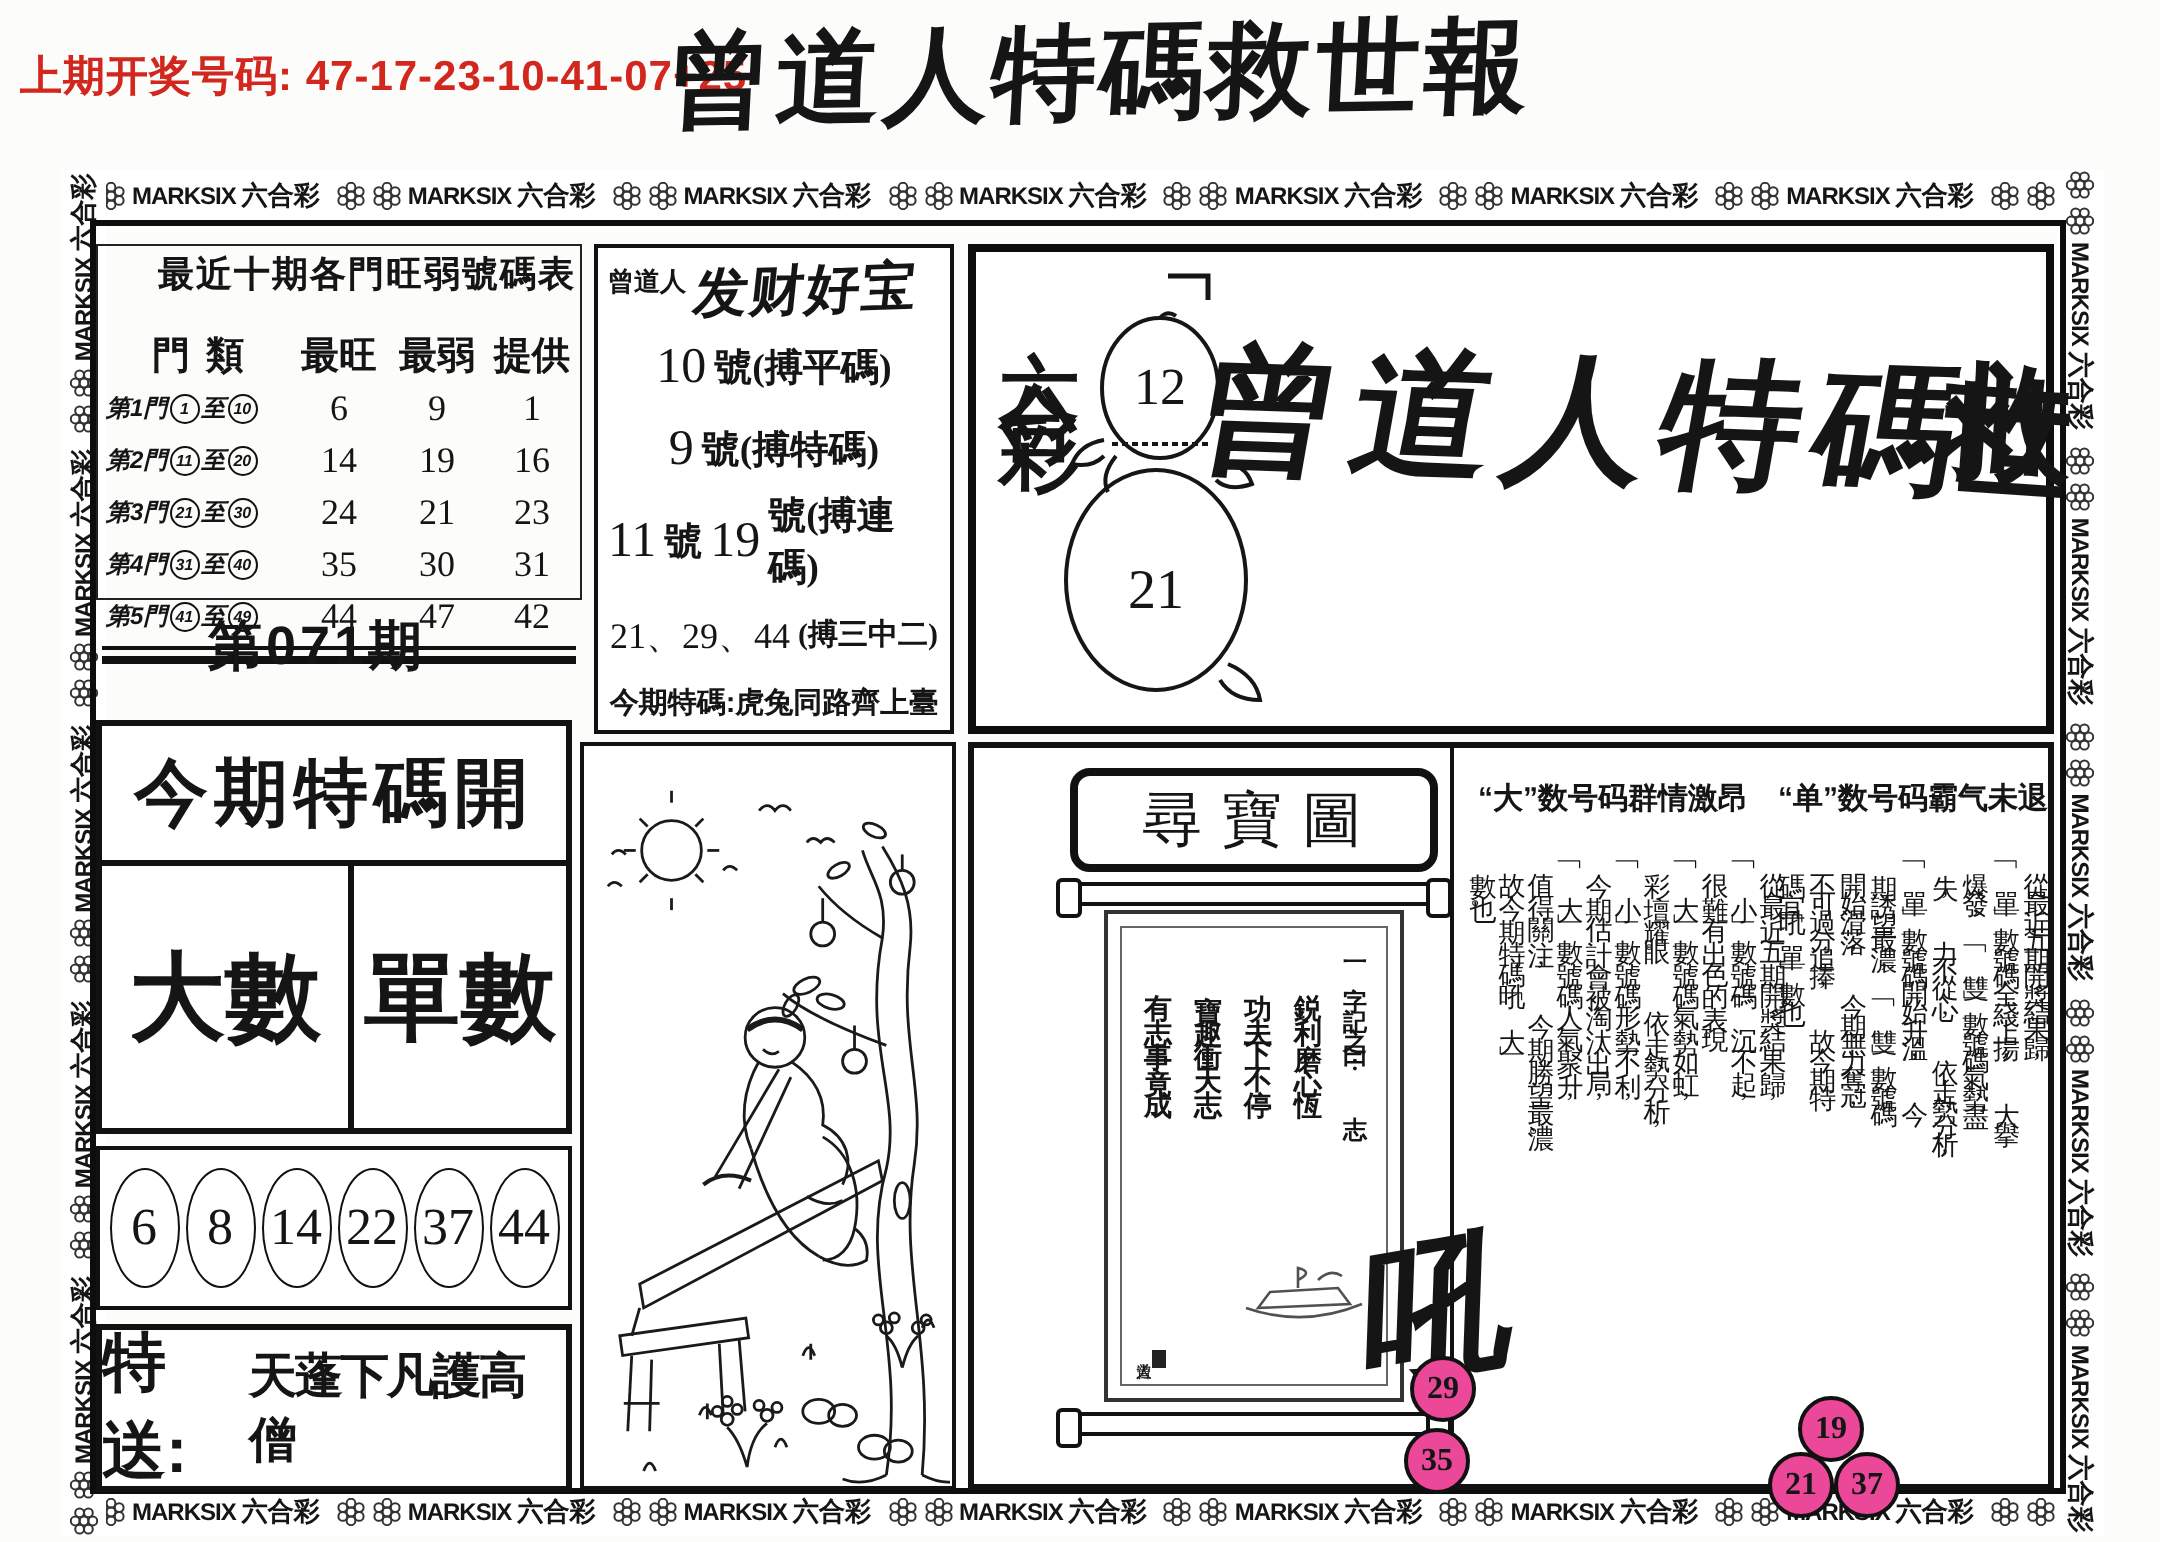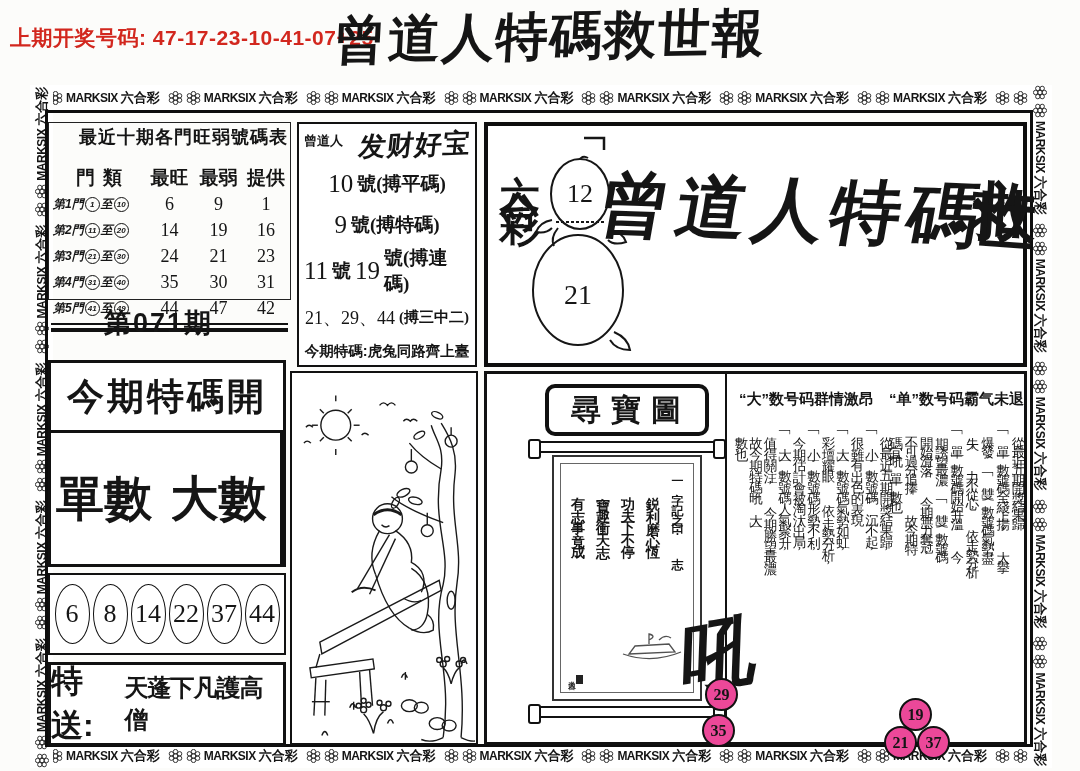--- a/index.html
+++ b/index.html
@@ -52,21 +52,21 @@
                box-sizing:border-box;display:flex;align-items:center;justify-content:space-around;padding:0 3px;background:#fff;}
   .num-ellipse{width:33px;height:58px;border:1.5px solid #111;border-radius:50%;display:flex;
                align-items:center;justify-content:center;font-size:26px;flex:none;}
   .tesong-box{position:absolute;left:48px;top:662px;width:238px;height:84px;border:3px solid #111;
               box-sizing:border-box;display:flex;align-items:center;justify-content:center;background:#fff;}
   .ts-label{font-size:32px;font-weight:900;font-family:"Liberation Sans",sans-serif;}
   .ts-text{font-size:24px;font-weight:bold;letter-spacing:-1px;}
   
   .fortune-box{position:absolute;left:297px;top:122px;width:180px;height:245px;border:2.5px solid #111;
                box-sizing:border-box;display:flex;flex-direction:column;padding:3px 5px 2px;background:#fff;}
-  .fb-head{display:flex;align-items:flex-start;gap:16px;}
+  .fb-head{display:flex;align-items:flex-start;gap:4px;}
   .fb-brand{font-size:13px;font-weight:bold;margin-top:5px;white-space:nowrap;}
   .fb-title{font-size:27px;font-weight:900;transform:rotate(-2deg) skewX(-8deg);letter-spacing:1px;white-space:nowrap;}
   .fb-line{flex:1;display:flex;align-items:center;justify-content:center;gap:4px;}
   .fb-num{font-size:25px;} .fb-txt{font-size:19px;font-weight:bold;}
   .fb-num-sm{font-size:18px;} .fb-txt-sm{font-size:15px;font-weight:bold;}
   .fb-special{font-size:14.5px;font-weight:900;text-align:center;padding:4px 0 2px;white-space:nowrap;
               font-family:"Liberation Sans",sans-serif;}
   
   .drawing-box{position:absolute;left:290px;top:371px;width:188px;height:374px;border:2.5px solid #111;
                box-sizing:border-box;background:#fff;}
@@ -78,22 +78,22 @@
   .tb-gourd{position:absolute;left:34px;top:6px;}
   .tb-calli{position:absolute;left:112px;top:38px;font-size:70px;font-weight:900;white-space:nowrap;
             letter-spacing:7px;transform:rotate(2deg) skewX(-8deg);}
   .tb-calli-side{position:absolute;left:478px;top:2px;writing-mode:vertical-rl;text-orientation:upright;
                  font-size:64px;font-weight:900;letter-spacing:8px;transform:rotate(4deg);}
   
   .br-box{position:absolute;left:484px;top:371px;width:543px;height:374px;border:3px solid #111;
           box-sizing:border-box;background:#fff;}
   .divider-v{position:absolute;left:238px;top:0;height:100%;border-left:2.5px solid #111;}
   .scroll-area{position:absolute;left:44px;top:10px;width:192px;height:356px;}
-  .plaque{margin:0 auto;width:164px;height:52px;border:4px solid #111;border-radius:10px;display:flex;
-          align-items:center;justify-content:center;font-size:30px;font-weight:700;letter-spacing:10px;
+  .plaque{margin:0 auto;width:184px;height:52px;border:4px solid #111;border-radius:10px;display:flex;
+          align-items:center;justify-content:center;font-size:30px;font-weight:400;letter-spacing:10px;
           padding-left:8px;box-sizing:border-box;}
   .roller{width:184px;height:12px;border:2px solid #111;border-radius:6px;margin:5px auto 0;position:relative;box-sizing:border-box;}
   .roller::before,.roller::after{content:"";position:absolute;top:-4px;width:9px;height:16px;border:2px solid #111;
           border-radius:3px;background:#fff;}
   .roller::before{left:-9px;} .roller::after{right:-9px;}
   .sheet{width:150px;height:246px;border:2px solid #333;margin:2px auto;padding:6px;box-sizing:border-box;}
   .sheet-inner{border:1.5px solid #666;height:100%;box-sizing:border-box;position:relative;
                display:flex;flex-direction:row-reverse;justify-content:center;gap:7px;padding:10px 5px;}
   .intro-col{writing-mode:vertical-rl;text-orientation:upright;font-size:12px;font-weight:bold;letter-spacing:10px;}
   .poem-col{writing-mode:vertical-rl;text-orientation:upright;font-size:14px;font-weight:600;letter-spacing:12px;padding-top:12px;}
@@ -776,22 +776,22 @@
         </div>
       </div>
     <div class="table-rule"></div>
   </div>
 
   <div class="issue">第071期</div>
 
   <div class="special-box">
     <div class="sp-title">今期特碼開</div>
     <div class="sp-cells">
+      <div class="sp-cell a">大數</div>
       <div class="sp-cell b">單數</div>
-      <div class="sp-cell a">大數</div>
     </div>
   </div>
 
   <div class="circles-box" id="circles-row">
       <div class="num-ellipse">6</div>
       <div class="num-ellipse">8</div>
       <div class="num-ellipse">14</div>
       <div class="num-ellipse">22</div>
       <div class="num-ellipse">37</div>
       <div class="num-ellipse">44</div>

